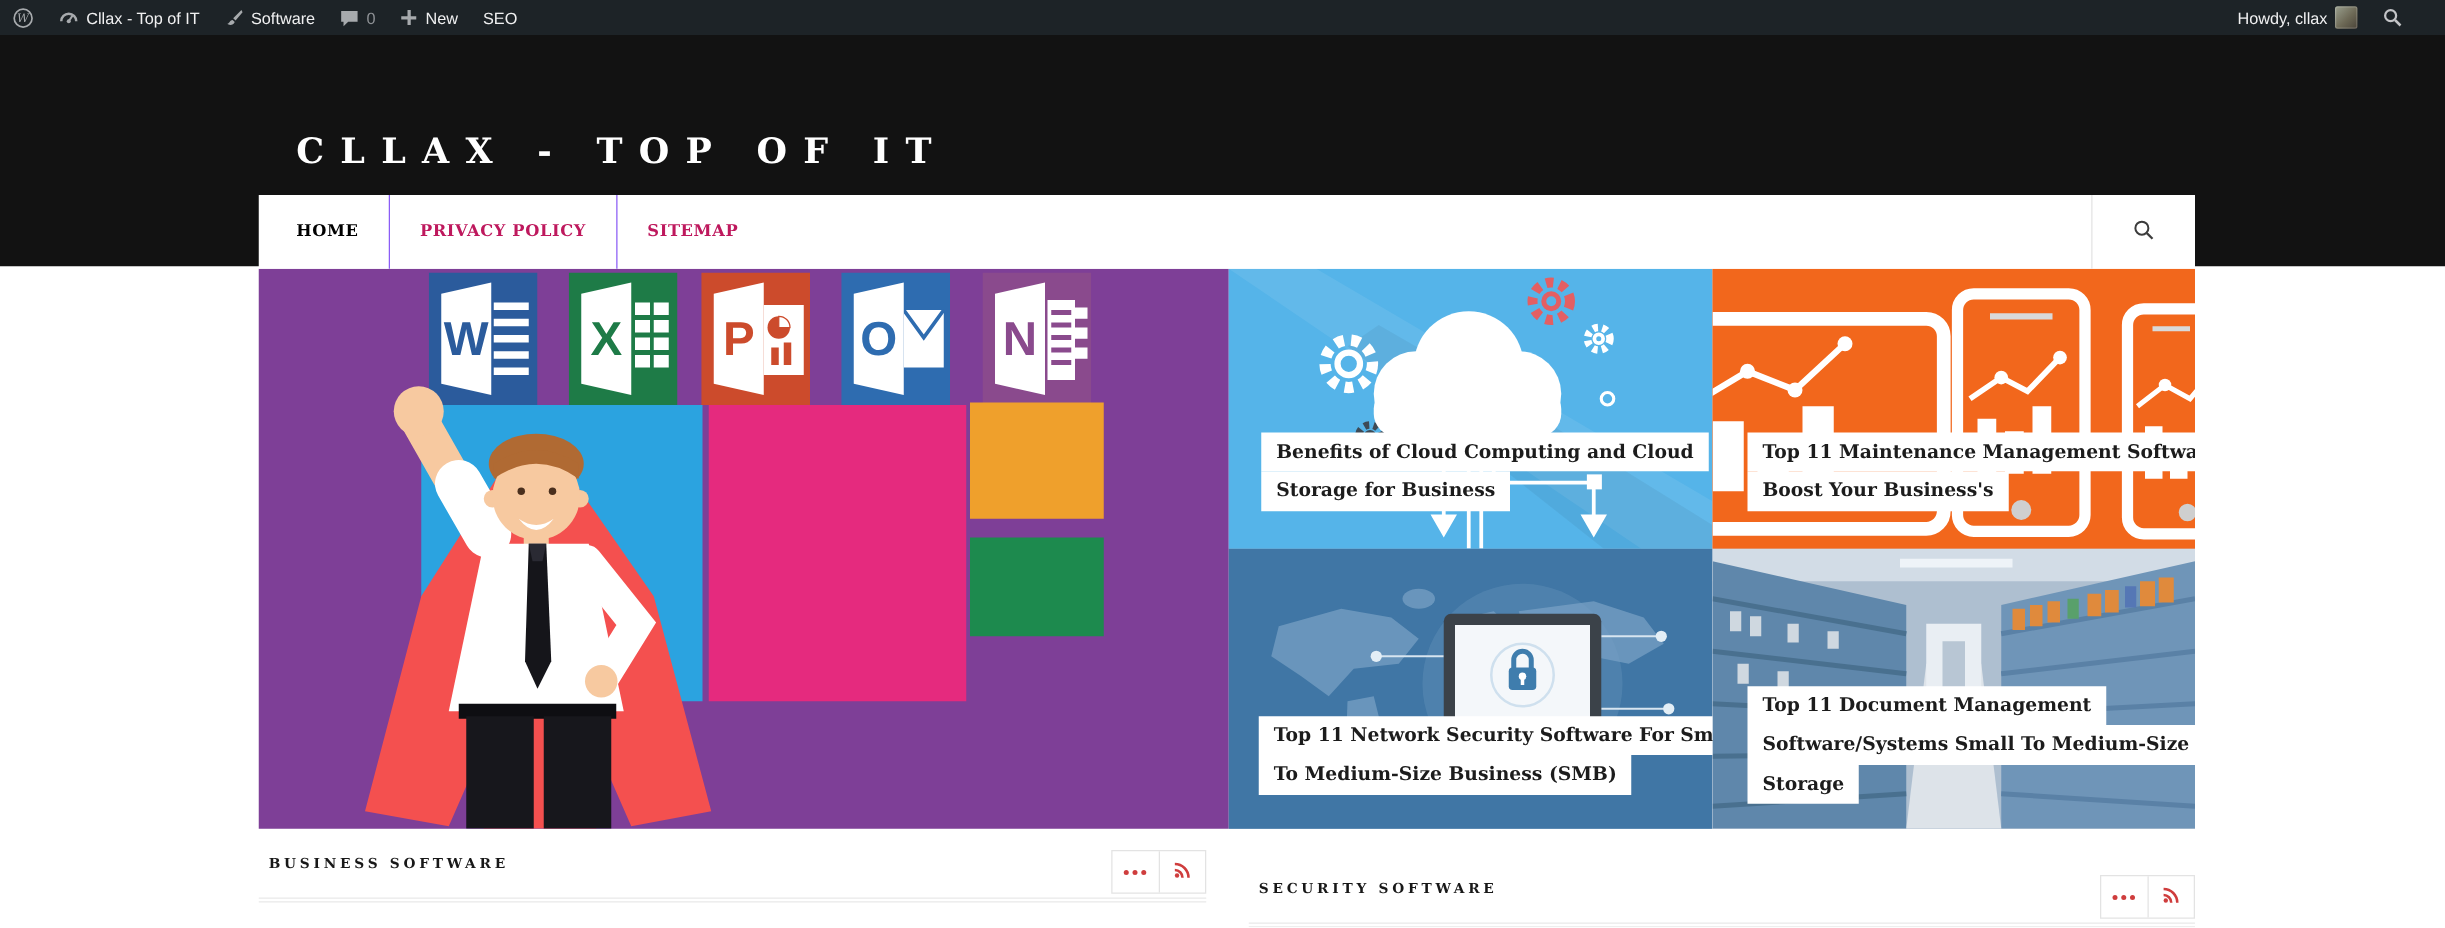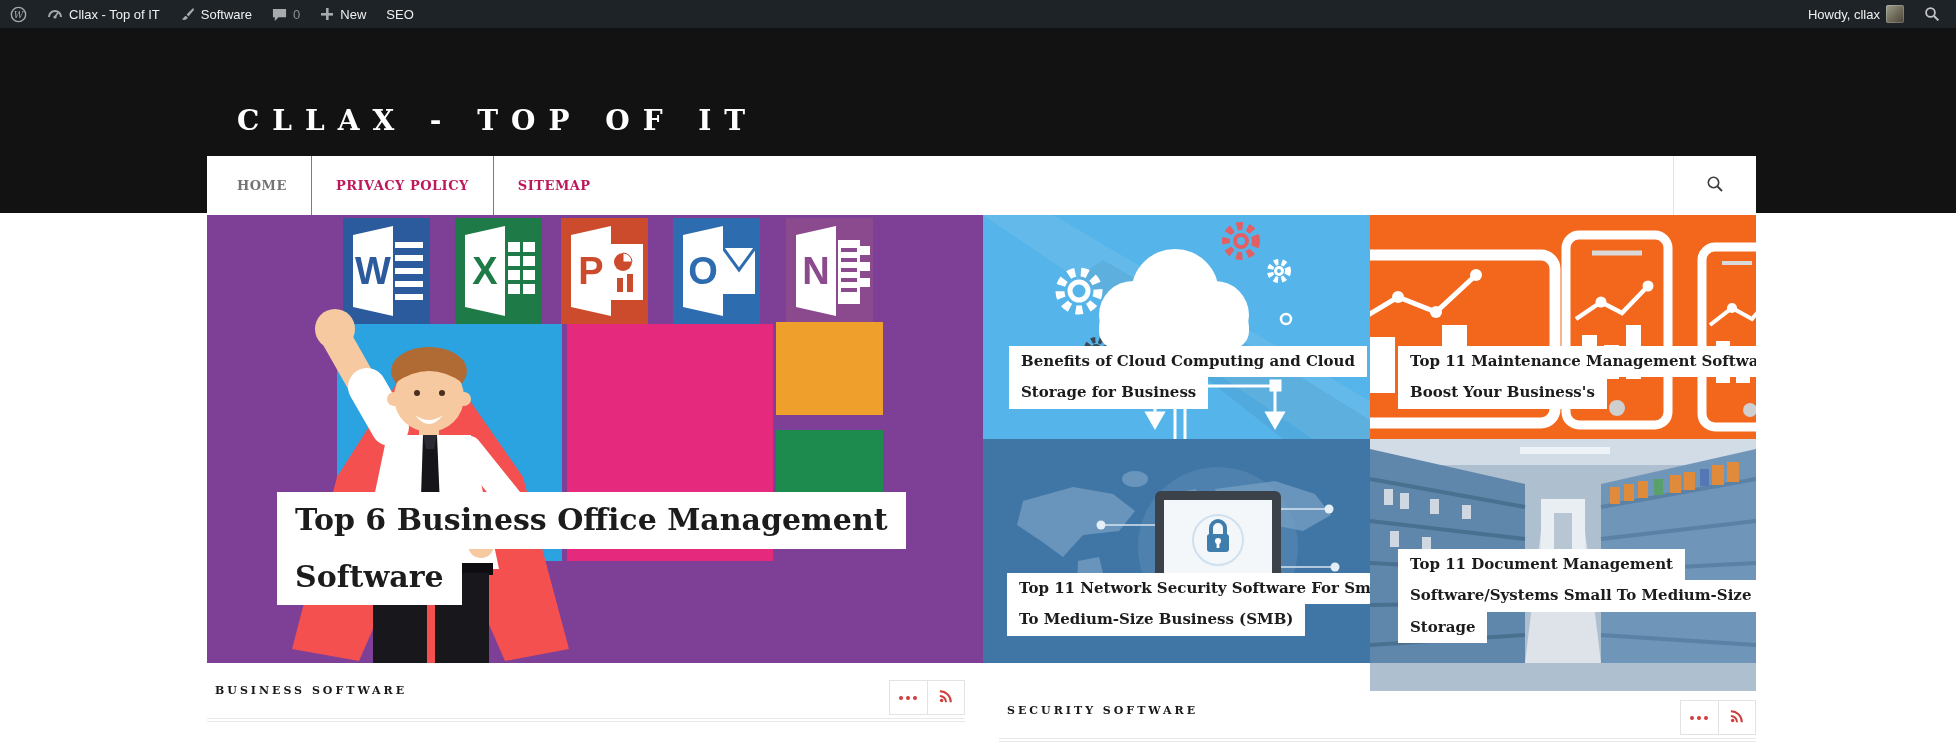--- a/index.html
+++ b/index.html
@@ -8,45 +8,45 @@
   
   .adminbar{position:absolute;left:0;top:0;width:100%;height:28px;background:#1d2327;color:#f0f0f1;
     font-family:"Liberation Sans",sans-serif;font-size:13px;display:flex;align-items:center;
     justify-content:space-between;z-index:40;}
   .ab-group{display:flex;align-items:center;height:100%;}
   .ab-item{display:flex;align-items:center;gap:6px;padding:0 10px;height:100%;cursor:pointer;white-space:nowrap;}
   .ab-item svg{display:block;}
   .ab-count{color:#8d9094;}
   .ab-avatar{width:18px;height:18px;border-radius:2px;background:linear-gradient(135deg,#9aa08f 0%,#6e6a57 55%,#4a4338 100%);
     box-shadow:inset 0 0 0 1px rgba(255,255,255,.2);}
-  .ab-right{padding-right:6px;}
+  .ab-right{padding-right:24px;}
 
   
   .masthead{position:absolute;left:0;top:28px;width:100%;height:185px;background:#121212;}
   .site-title{position:absolute;left:237px;top:76px;margin:0;color:#fff;font-weight:bold;
     font-size:28px;letter-spacing:13px;font-family:"DejaVu Serif",serif;}
 
   
   .navbar{position:absolute;left:207px;top:156px;width:1549px;height:59px;background:#fff;display:flex;z-index:20;}
   .nav-list{display:flex;align-items:stretch;margin:0;padding:0;list-style:none;}
   .nav-item{display:flex;align-items:center;padding:0 24px;font-size:13px;letter-spacing:.5px;
     color:#be185d;font-weight:bold;border-left:1px solid #8b5cf6;cursor:pointer;}
-  .nav-item:first-child{border-left:none;padding-left:30px;color:#737373;}
+  .nav-item:first-child{border-left:none;padding-left:30px;color:#000000;}
   .nav-spacer{flex:1;}
   .nav-search{width:82px;border-left:1px solid #e4e4e4;display:flex;align-items:center;justify-content:center;cursor:pointer;}
 
   
   .featured{position:absolute;left:207px;top:215px;width:1549px;height:448px;}
   .tile{position:absolute;overflow:hidden;cursor:pointer;}
   .tile svg.illu{position:absolute;left:0;top:0;}
   .tile-main{left:0;top:0;width:776px;height:448px;background:#7e3f97;}
   .tile-cloud{left:776px;top:0;width:387px;height:224px;background:#55b4e9;}
   .tile-maint{left:1163px;top:0;width:386px;height:224px;background:#f2671c;}
   .tile-sec{left:776px;top:224px;width:387px;height:224px;background:#4076a5;}
-  .tile-doc{left:1163px;top:224px;width:386px;height:252px;background:#aebfd0;}
+  .tile-doc{left:1163px;top:224px;width:386px;height:224px;background:#aebfd0;}
 
   .tile-title{position:absolute;z-index:5;}
   .tile-title .line{display:table;background:#fff;color:#1c1c1c;font-weight:bold;
     font-size:15px;line-height:1.15;padding:7px 12px;white-space:nowrap;}
   .tile-title.large .line{font-size:30px;padding:11px 18px;}
 
   .tt-main{left:70px;top:277px;}
   .tt-cloud{left:26px;top:131px;}
   .tt-maint{left:28px;top:131px;}
   .tt-sec{left:24px;top:134px;}
@@ -248,24 +248,20 @@
         <polygon points="150,138 234,138 262,272 122,272" fill="#ffffff"></polygon>
         <polyline points="232,152 272,202 246,244" fill="none" stroke="#ffffff" stroke-width="26" stroke-linecap="round"></polyline>
         <circle cx="244" cy="248" r="13" fill="#f7c9a0"></circle>
         <polygon points="186,138 200,138 204,232 193,254 183,232" fill="#15151a"></polygon>
         <polygon points="186,138 200,138 197,152 189,152" fill="#2a2a33"></polygon>
         <rect x="130" y="266" width="126" height="12" fill="#0e0e12"></rect>
         <rect x="136" y="276" width="54" height="90" fill="#17171c"></rect>
         <rect x="198" y="276" width="54" height="90" fill="#17171c"></rect>
       </svg>
 
-      <div class="tile-title large tt-main">
-        <div class="line">Top 6 Business Office Management</div>
-        <div class="line">Software</div>
-      </div>
     </div>
 
     <div class="tile tile-cloud">
       <svg class="illu" width="387" height="224" viewBox="0 0 387 224">
         <rect width="387" height="224" fill="#55b4e9"></rect>
         <polygon points="0,0 70,0 387,186 387,224 330,224" fill="#ffffff" opacity="0.08"></polygon>
         <polygon points="120,45 250,120 387,205 387,224 300,224 95,62" fill="#000000" opacity="0.05"></polygon>
         <g stroke="#fff" fill="none">
             <circle cx="96" cy="76" r="19" stroke-width="9" stroke-dasharray="7 6"></circle>
             <circle cx="96" cy="76" r="9" stroke-width="5"></circle>

